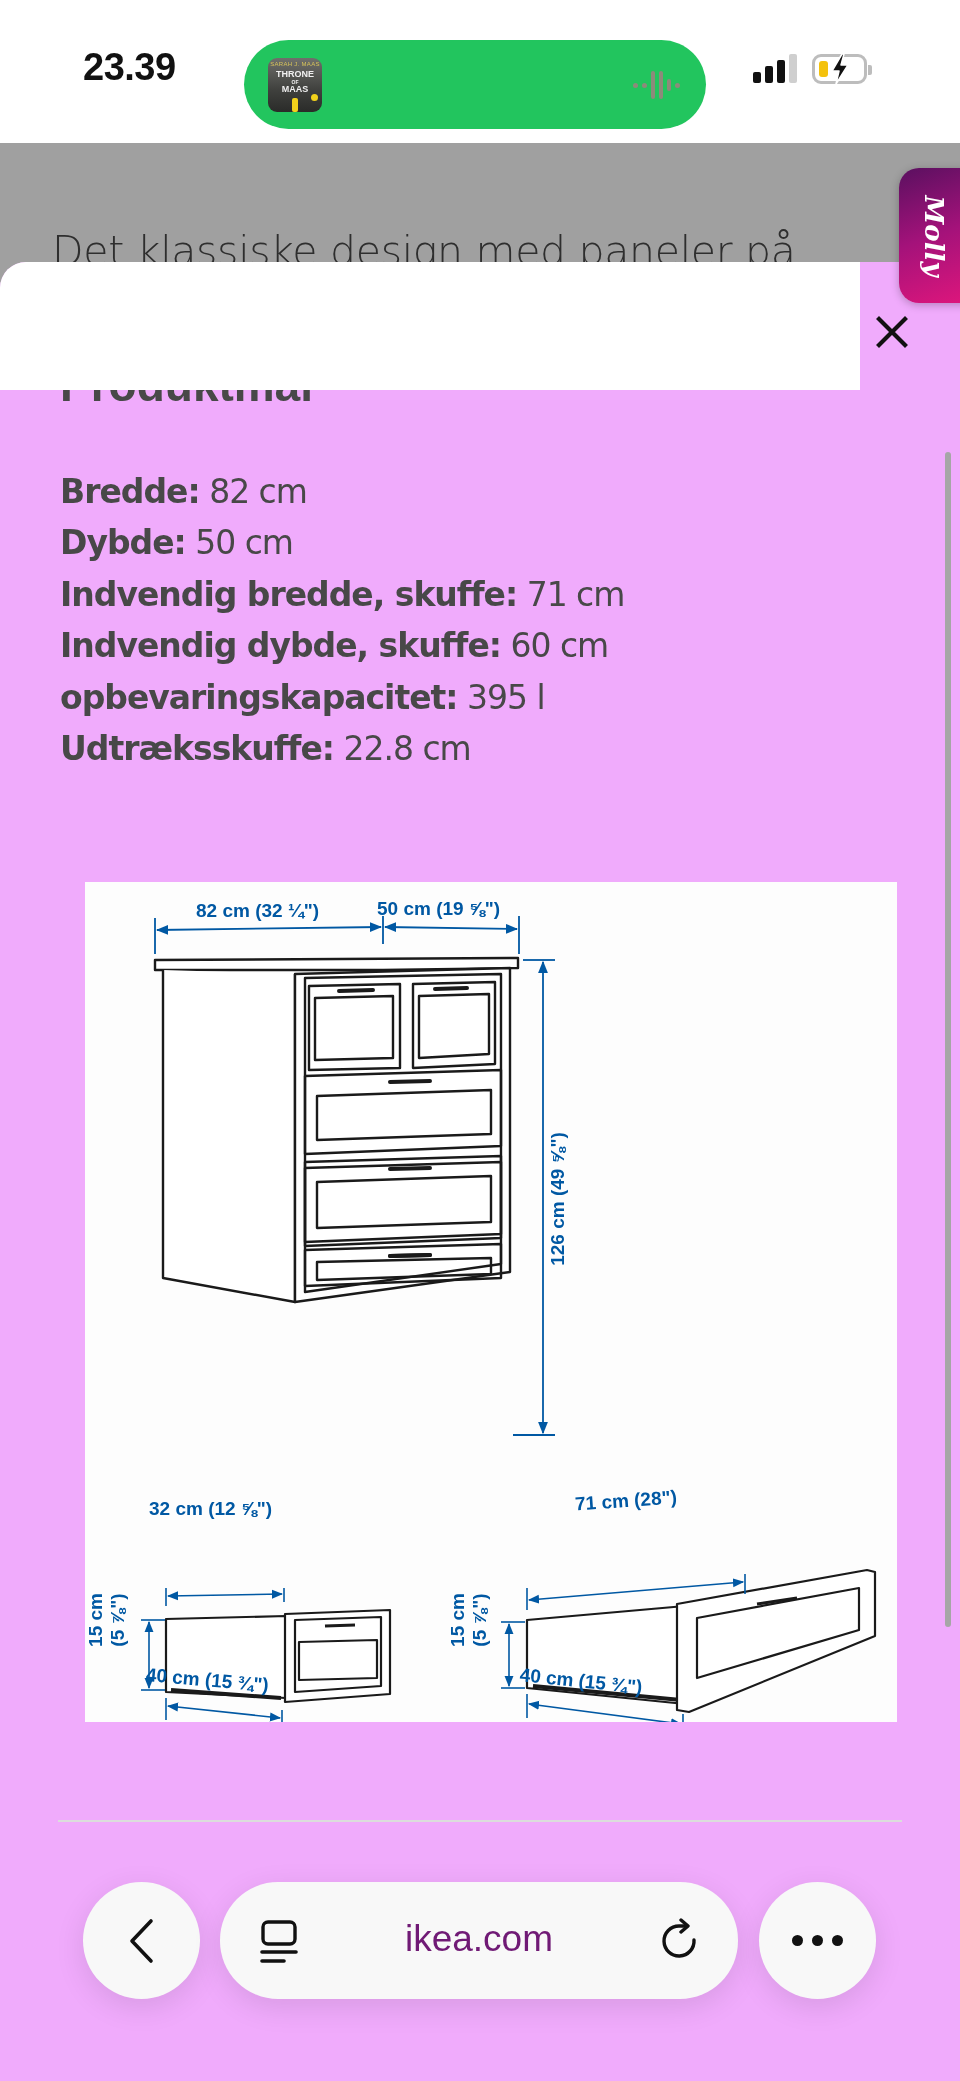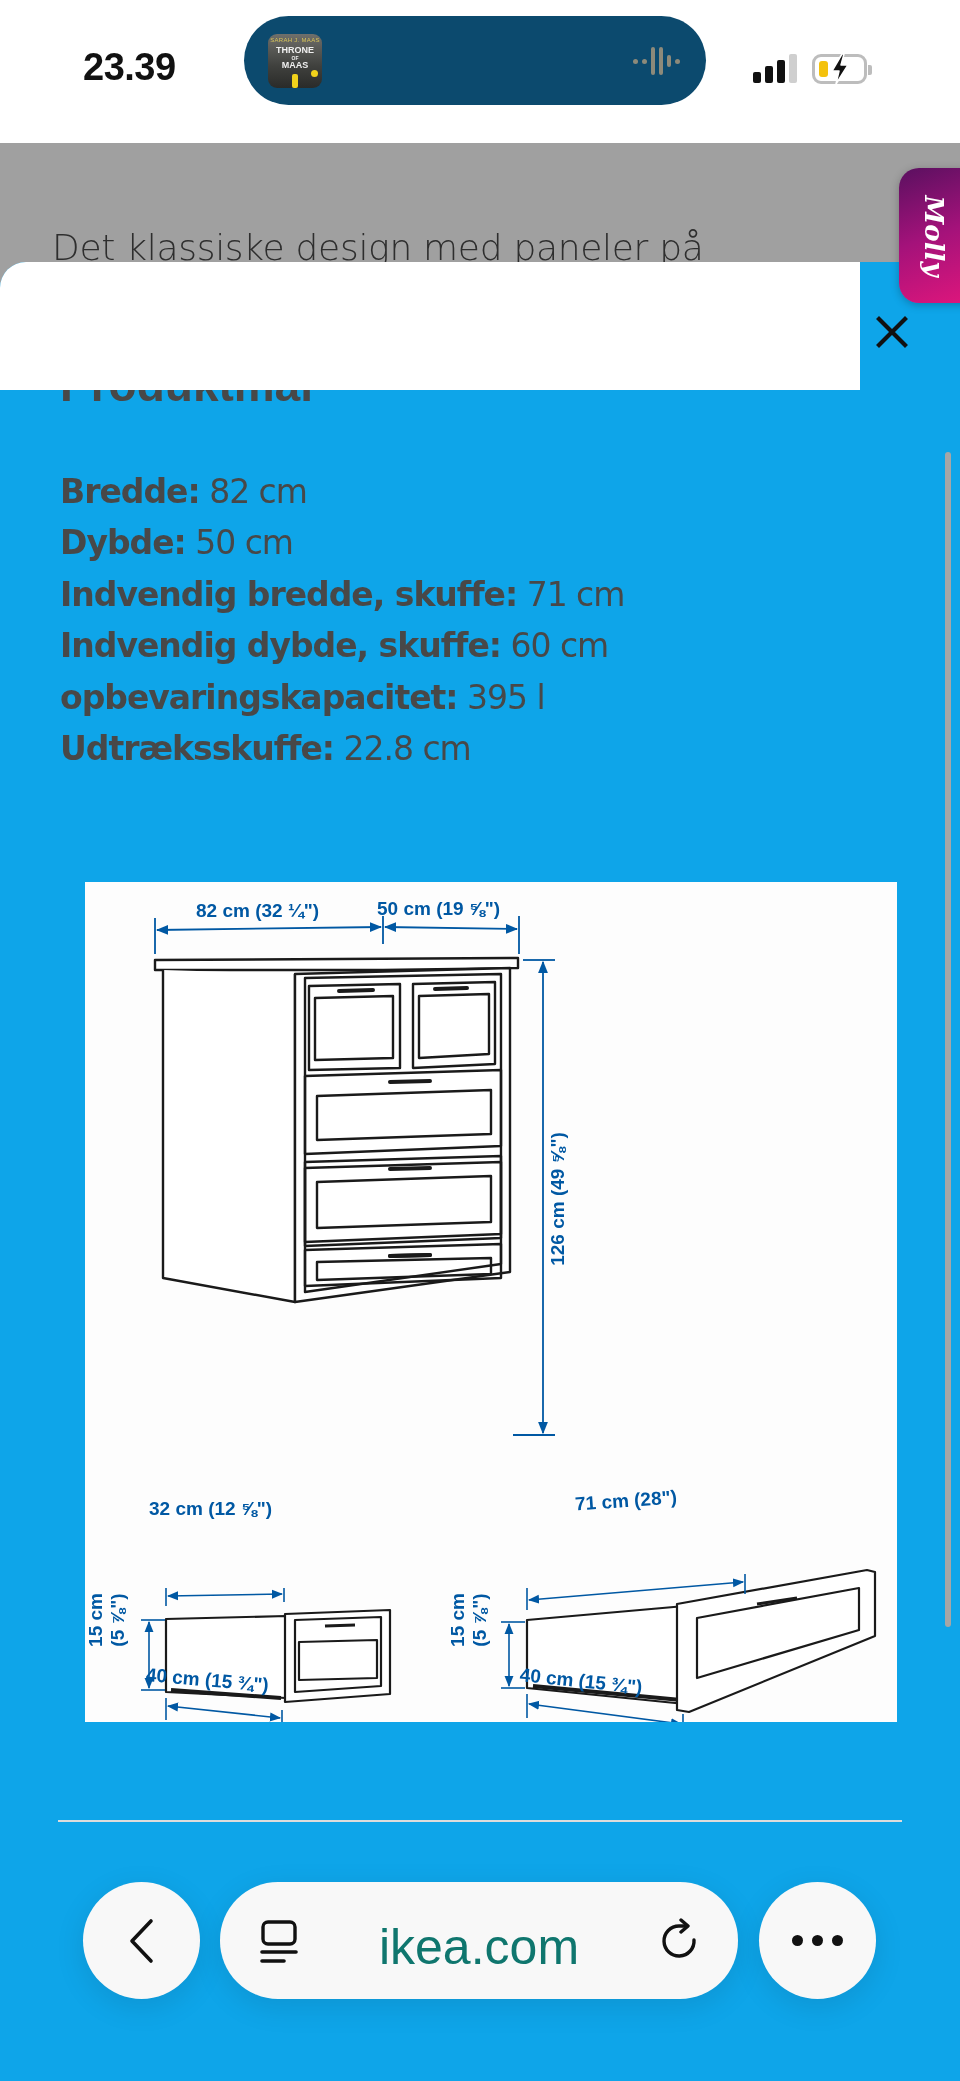--- a/index.html
+++ b/index.html
@@ -2,47 +2,47 @@
 <html><head>
 <meta charset="utf-8">
 <style>
   * { box-sizing: border-box; margin: 0; padding: 0; }
   html, body { width: 960px; height: 2081px; overflow: hidden; background: #ffffff; }
   body { position: relative; font-family: "Liberation Sans", sans-serif; }
 
   
   .status-bar { position: absolute; left: 0; top: 0; width: 960px; height: 155px; background: #ffffff; }
   .status-time { position: absolute; left: 83px; top: 46px; font-size: 38px; font-weight: 700; color: #111; letter-spacing: -0.5px; font-family: "Liberation Sans", sans-serif; }
-  .dyn-island { position: absolute; left: 244px; top: 16px; width: 462px; height: 89px; background: #0c4a6e; border-radius: 45px; }
+  .dyn-island { position: absolute; left: 244px; top: 40px; width: 462px; height: 89px; background: #22c55e; border-radius: 45px; }
   .album-art { position: absolute; left: 24px; top: 18px; width: 54px; height: 54px; border-radius: 9px;
     background: linear-gradient(180deg, #6f6f6b 0%, #3f403d 60%, #2a2b29 100%); overflow: hidden; }
   .album-art .aa-author { position: absolute; top: 3px; left: 0; width: 100%; text-align: center; font-size: 6px; color: #d6c35a; font-family: "Liberation Sans", sans-serif; letter-spacing: 0.3px; }
   .album-art .aa-title { position: absolute; top: 12px; left: 0; width: 100%; text-align: center; font-size: 9px; line-height: 9px; color: #f0f0f0; font-weight: 700; font-family: "Liberation Sans Narrow", "Liberation Sans", sans-serif; }
   .album-art .aa-figure { position: absolute; left: 24px; top: 40px; width: 6px; height: 14px; background: #f2d21b; border-radius: 2px; }
   .album-art .aa-dot { position: absolute; right: 4px; top: 36px; width: 7px; height: 7px; background: #f2d21b; border-radius: 50%; }
   .waveform { position: absolute; right: 26px; top: 30px; height: 30px; display: flex; align-items: center; gap: 4px; }
   .waveform span { display: block; width: 4px; background: #8d8a7a; border-radius: 2px; }
   .signal { position: absolute; left: 753px; top: 55px; height: 28px; display: flex; align-items: flex-end; gap: 4px; }
   .signal span { display: block; width: 8px; border-radius: 2px; background: #111; }
   .signal span.off { background: #cfcfcf; }
   .battery { position: absolute; left: 812px; top: 54px; width: 55px; height: 30px; border: 3px solid #bdbdbd; border-radius: 9px; }
   .battery::after { content: ""; position: absolute; right: -8px; top: 8px; width: 4px; height: 10px; background: #bdbdbd; border-radius: 0 2px 2px 0; }
   .battery .level { position: absolute; left: 4px; top: 4px; width: 9px; height: 16px; background: #f4c20d; border-radius: 3px; }
   .battery .bolt { position: absolute; left: 14px; top: -4px; width: 22px; height: 32px; }
 
   
   .bg-page { position: absolute; left: 0; top: 143px; width: 960px; height: 1938px; background: #a0a0a0; overflow: hidden; }
-  .bg-text { position: absolute; left: 52px; top: 84px; font-size: 36px; color: #2e2e2e; white-space: nowrap; font-family: "DejaVu Sans", sans-serif; font-weight: 300; letter-spacing: -0.3px; }
+  .bg-text { position: absolute; left: 52px; top: 84px; font-size: 41px; color: #2e2e2e; white-space: nowrap; font-family: "DejaVu Sans", sans-serif; font-weight: 300; letter-spacing: -0.3px; }
 
   .molly-tab { position: absolute; left: 899px; top: 168px; width: 70px; height: 135px; border-radius: 20px 0 0 20px;
     background: linear-gradient(160deg, #5a1060 0%, #a4127a 50%, #de167c 100%); box-shadow: 0 2px 8px rgba(0,0,0,0.25); z-index: 5; }
   .molly-tab span { position: absolute; left: 50%; top: 50%; transform: translate(-50%,-50%) rotate(90deg); color: #ffffff; font-size: 26px; font-style: italic; font-weight: 700; font-family: "DejaVu Serif", serif; white-space: nowrap; }
 
   
-  .sheet { position: absolute; left: 0; top: 262px; width: 960px; height: 1819px; background: #0ea5e9; border-radius: 26px 26px 0 0; overflow: hidden; z-index: 3; }
+  .sheet { position: absolute; left: 0; top: 262px; width: 960px; height: 1819px; background: #f0abfc; border-radius: 26px 26px 0 0; overflow: hidden; z-index: 3; }
   .close-btn { position: absolute; left: 870px; top: 48px; width: 44px; height: 44px; display: flex; align-items: center; justify-content: center; cursor: pointer; }
   .scrollbar { position: absolute; left: 945px; top: 190px; width: 6px; height: 1175px; background: #a6a6a6; border-radius: 3px; }
 
   .section-heading { position: absolute; left: 60px; top: 96px; font-size: 46px; font-weight: 700; color: #484848; white-space: nowrap; }
   .heading-clip { position: absolute; left: 0; top: 0; width: 960px; height: 148px; overflow: hidden; }
   .heading-clip .section-heading { top: 96px; }
 
   .spec-list { position: absolute; left: 60px; top: 204px; list-style: none; }
   .spec-list li { font-size: 33px; line-height: 51.4px; color: #484848; white-space: nowrap; font-family: "DejaVu Sans", sans-serif; letter-spacing: -1px; }
   .spec-list li b { font-weight: 700; }
@@ -55,21 +55,21 @@
   .divider { position: absolute; left: 58px; top: 1558px; width: 844px; height: 2px; background: #dcdcdc; }
 
   
   .browser-bar { position: absolute; left: 0; top: 1840px; width: 960px; height: 241px; z-index: 6; }
   .nav-circle { position: absolute; width: 117px; height: 117px; border-radius: 50%; background: #f8f8f8;
     box-shadow: 0 8px 30px rgba(0,0,0,0.10); display: flex; align-items: center; justify-content: center; cursor: pointer; }
   .back-btn { left: 83px; top: 42px; }
   .more-btn { left: 759px; top: 42px; }
   .url-pill { position: absolute; left: 220px; top: 42px; width: 518px; height: 117px; border-radius: 58px; background: #f8f8f8;
     box-shadow: 0 8px 30px rgba(0,0,0,0.10); cursor: text; }
-  .url-text { position: absolute; left: 0; width: 100%; top: 36px; text-align: center; font-size: 50px; color: #0f766e; font-family: "Liberation Sans", sans-serif; }
+  .url-text { position: absolute; left: 0; width: 100%; top: 36px; text-align: center; font-size: 37px; color: #701a75; font-family: "Liberation Sans", sans-serif; }
   .reader-icon { position: absolute; left: 40px; top: 38px; width: 38px; height: 44px; cursor: pointer; }
   .reload-icon { position: absolute; left: 441px; top: 36px; width: 40px; height: 46px; cursor: pointer; }
   .dots { display: flex; gap: 9px; }
   .dots span { width: 11px; height: 11px; background: #111; border-radius: 50%; display: block; }
 </style>
 </head>
 <body>
 
 <div class="status-bar">
   <div class="status-time">23.39</div>

